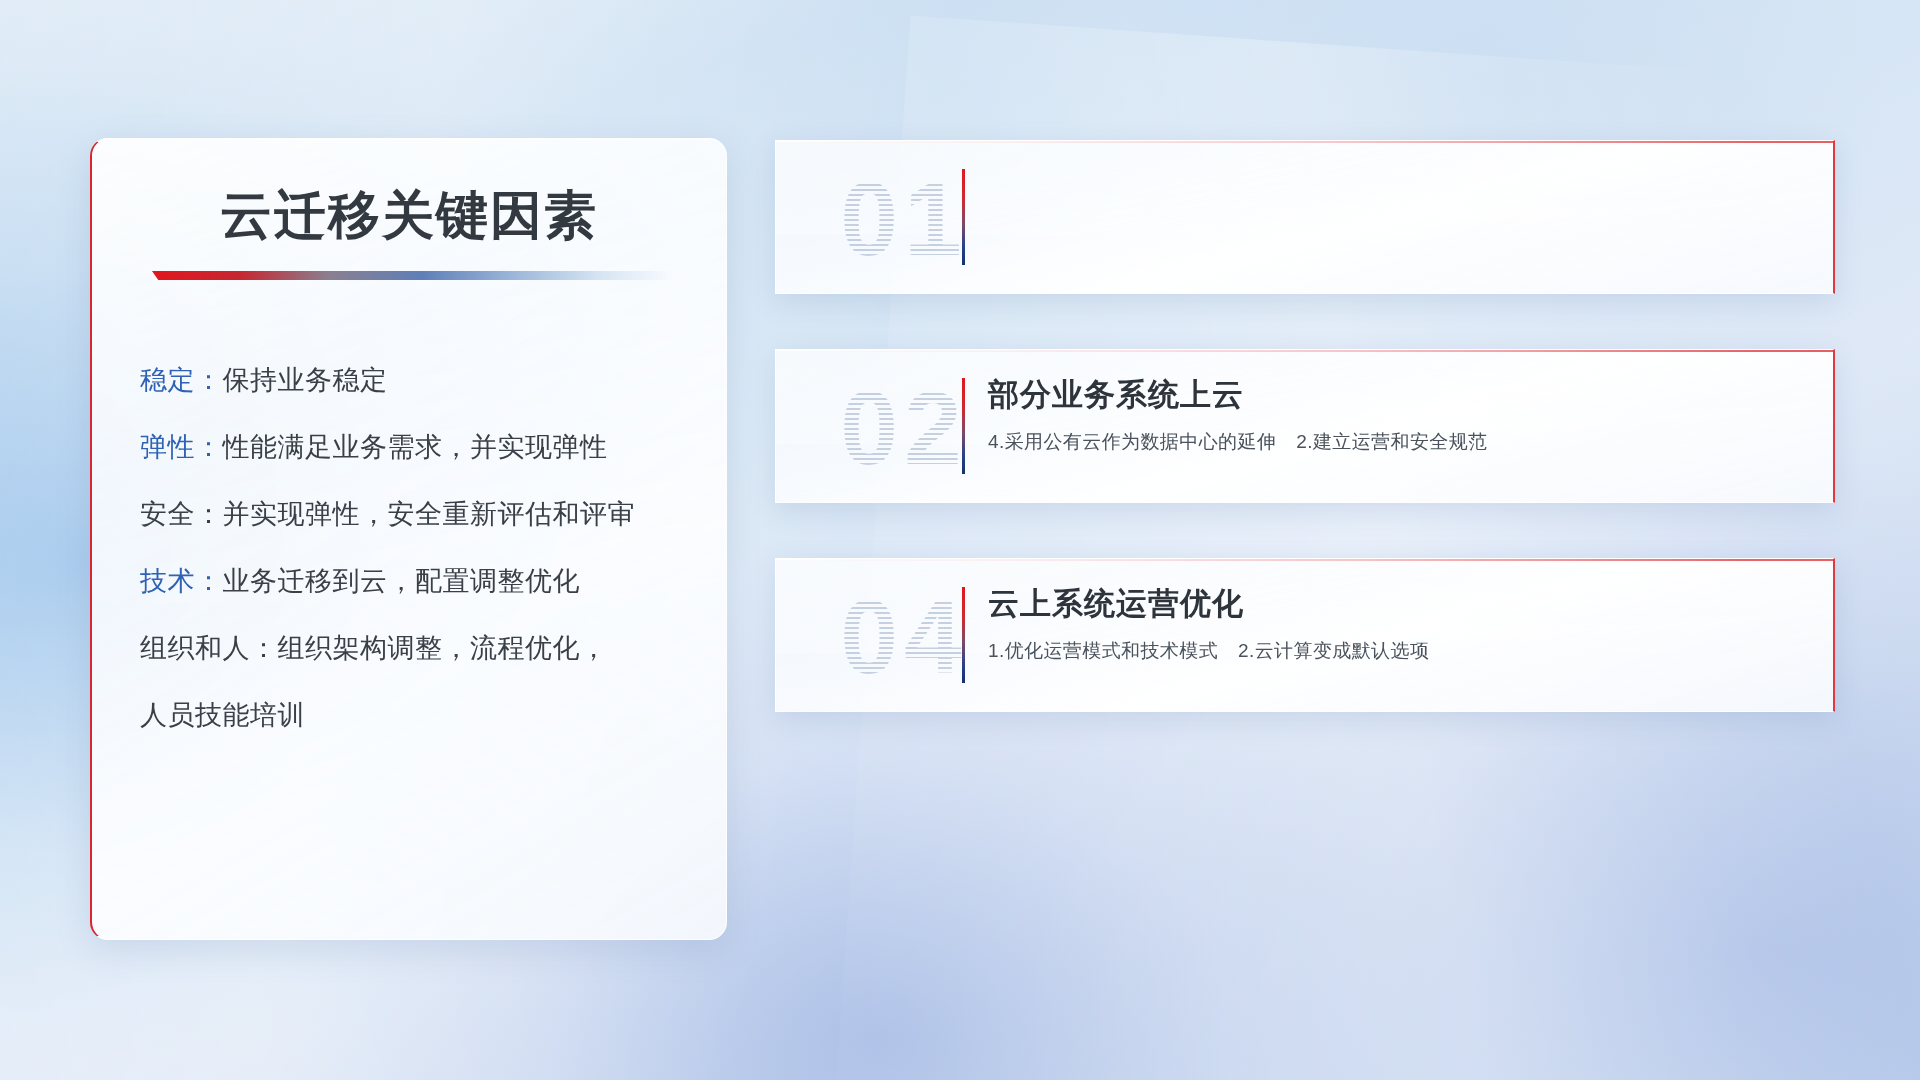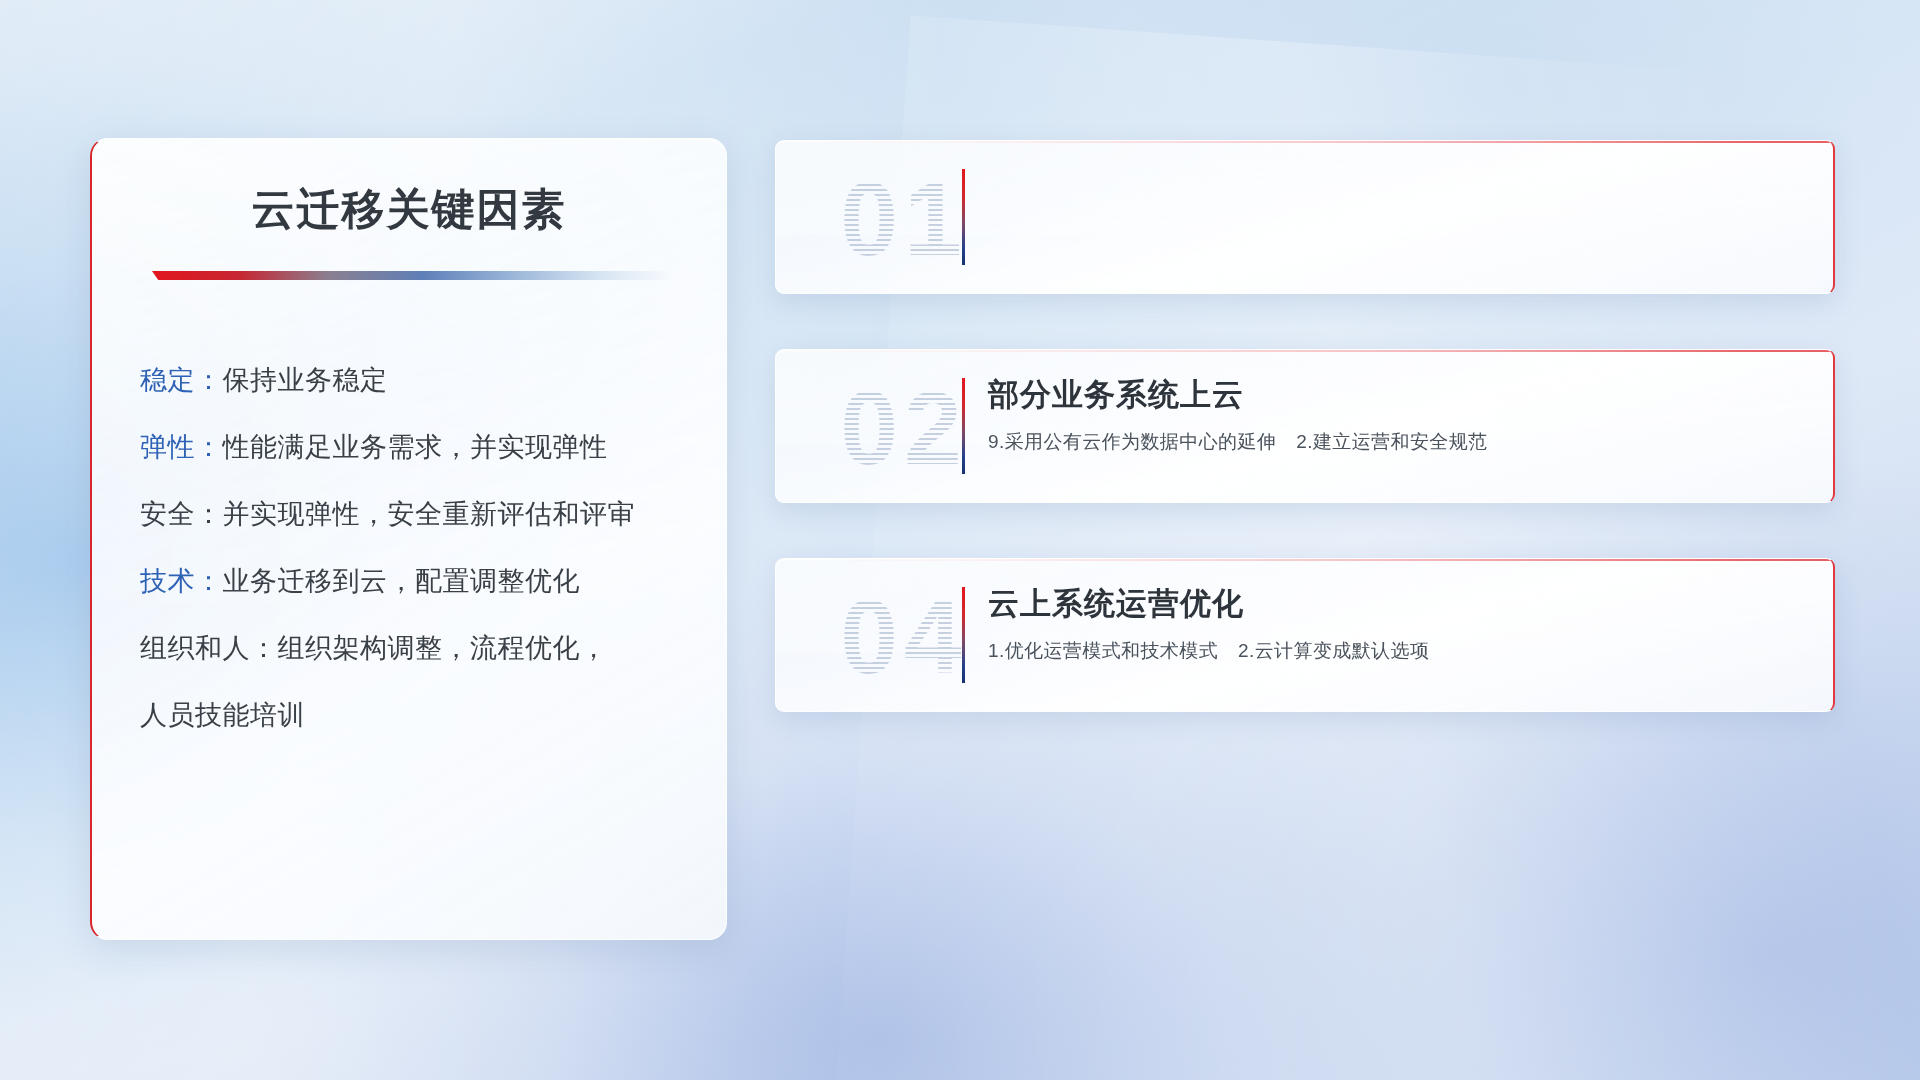--- a/index.html
+++ b/index.html
@@ -67,21 +67,21 @@
     background: linear-gradient(170deg, rgba(255,255,255,0.55) 0%, rgba(255,255,255,0.0) 100%);
     pointer-events: none;
   }
 
   .panel-title {
     position: absolute;
     left: 0;
     top: 42px;
     width: 100%;
     text-align: center;
-    font-size: 43px;
+    font-size: 52px;
     font-weight: 700;
     letter-spacing: 2px;
     color: #333940;
   }
 
   .title-underline {
     position: absolute;
     left: 60px;
     top: 132px;
     width: 520px;
@@ -120,21 +120,21 @@
     left: 775px;
     top: 140px;
     width: 1060px;
     z-index: 3;
   }
 
   .card {
     position: relative;
     height: 152px;
     margin-bottom: 55px;
-    border-radius: 9px;
+    border-radius: 0;
     background: linear-gradient(165deg, rgba(255,255,255,0.58) 0%, rgba(250,252,255,0.86) 26%, rgba(255,255,255,0.97) 55%, rgba(249,251,254,0.90) 100%);
     border: 1px solid rgba(255,255,255,0.9);
     border-right: 2px solid #e03a3f;
     box-shadow: 0 8px 26px rgba(90,120,165,0.16), inset 0 1px 0 rgba(255,255,255,0.95);
     overflow: hidden;
   }
   .card:last-child { margin-bottom: 12px; }
 
   .card .top-hair {
     position: absolute;
@@ -261,21 +261,21 @@
     </div>
 
     <div class="card">
       <div class="top-hair"></div>
       <div class="card-sheen"></div>
       <div class="ghost-num">02</div>
       <div class="accent-bar"></div>
       <div class="card-body">
         <div class="card-title">部分业务系统上云</div>
         <div class="card-desc">
-          <span>9.采用公有云作为数据中心的延伸</span><span class="desc-gap"></span><span>2.建立运营和安全规范</span>
+          <span>4.采用公有云作为数据中心的延伸</span><span class="desc-gap"></span><span>2.建立运营和安全规范</span>
         </div>
       </div>
     </div>
 
 
     <div class="card">
       <div class="top-hair"></div>
       <div class="card-sheen"></div>
       <div class="ghost-num">04</div>
       <div class="accent-bar"></div>

